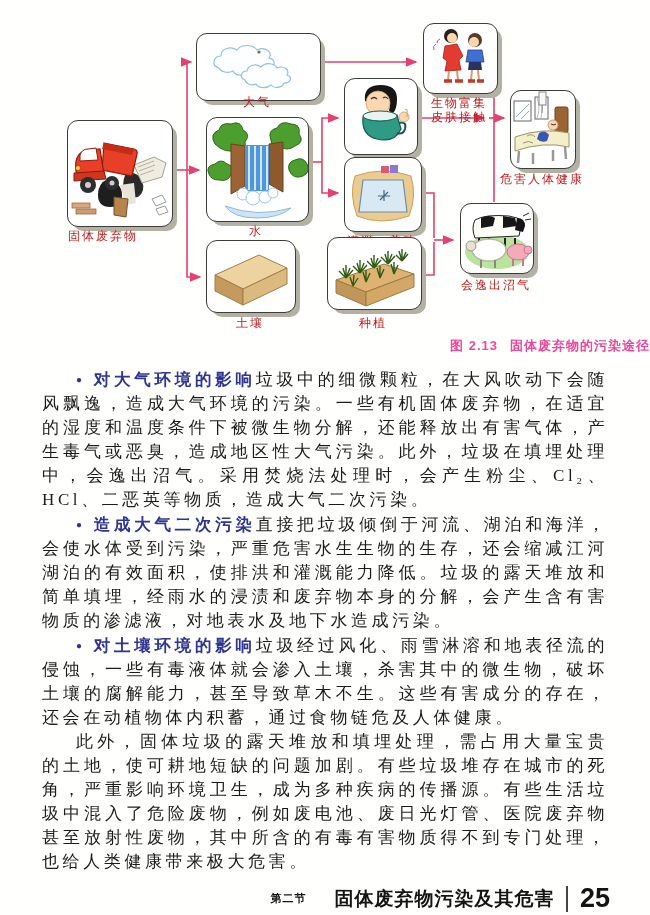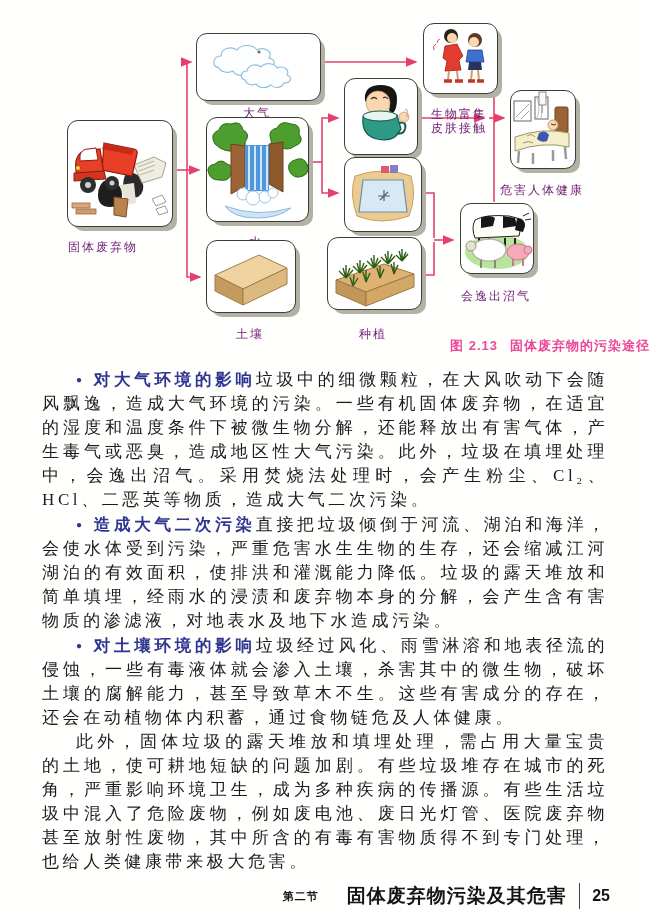--- a/index.html
+++ b/index.html
@@ -6,42 +6,42 @@
   body{width:650px;height:915px;background:#fefefdff;font-family:"Liberation Serif","DejaVu Serif",serif;}
   #page{position:relative;width:650px;height:915px;background:#fffffe;overflow:hidden;}
 
   
   .figure{position:relative;width:650px;height:362px;}
   .arrows{position:absolute;left:0;top:0;}
   .node{position:absolute;background:#fff;border:1.6px solid #3e3c36;border-radius:11px;
         box-shadow:5px 5px 0 -1px #b3b1a4;overflow:hidden;}
   .node svg{width:100%;height:100%;display:block;}
   .nlabel{position:absolute;transform:translateX(-50%);white-space:nowrap;
-          font-size:12px;color:#701a75;letter-spacing:2px;line-height:14px;text-align:center;margin-top:11px;}
+          font-size:12px;color:#b91c1c;letter-spacing:2px;line-height:14px;text-align:center;}
   .fig-caption{position:absolute;left:30px;right:0;top:337px;text-align:right;
                font-family:"Liberation Sans","DejaVu Sans",sans-serif;font-weight:bold;
                font-size:13px;color:#ec4899;letter-spacing:1px;}
   .fig-caption .gap{display:inline-block;width:12px;}
 
   
   .content{margin:5px 42px 0 42px;color:#1c1c1c;}
   .para{margin:0;font-size:17px;line-height:24px;letter-spacing:3.6px;
         text-align:justify;text-indent:2em;}
   .bullet{color:#2f3590;font-size:10px;vertical-align:2px;margin-right:8px;}
   .heading{color:#2f3590;font-weight:bold;
            font-family:"Liberation Sans","DejaVu Sans",sans-serif;
            font-size:16.5px;}
 
   
   .footer{position:absolute;top:883px;right:40px;display:flex;align-items:center;
           font-family:"Liberation Sans","DejaVu Sans",sans-serif;font-weight:bold;color:#141414;}
   .footer .sec{font-size:11px;letter-spacing:1px;margin-right:28px;}
   .footer .title{font-size:19px;letter-spacing:1px;}
   .footer .divider{width:1.5px;height:26px;background:#444;margin:0 12px;}
-  .footer .pnum{font-size:16px;letter-spacing:0;}
+  .footer .pnum{font-size:27px;letter-spacing:0;}
 </style>
 </head>
 <body>
 
 <div id="page">
 
   <div class="figure">
 
     <svg class="arrows" width="650" height="362" viewBox="0 0 650 362">
       <defs>

